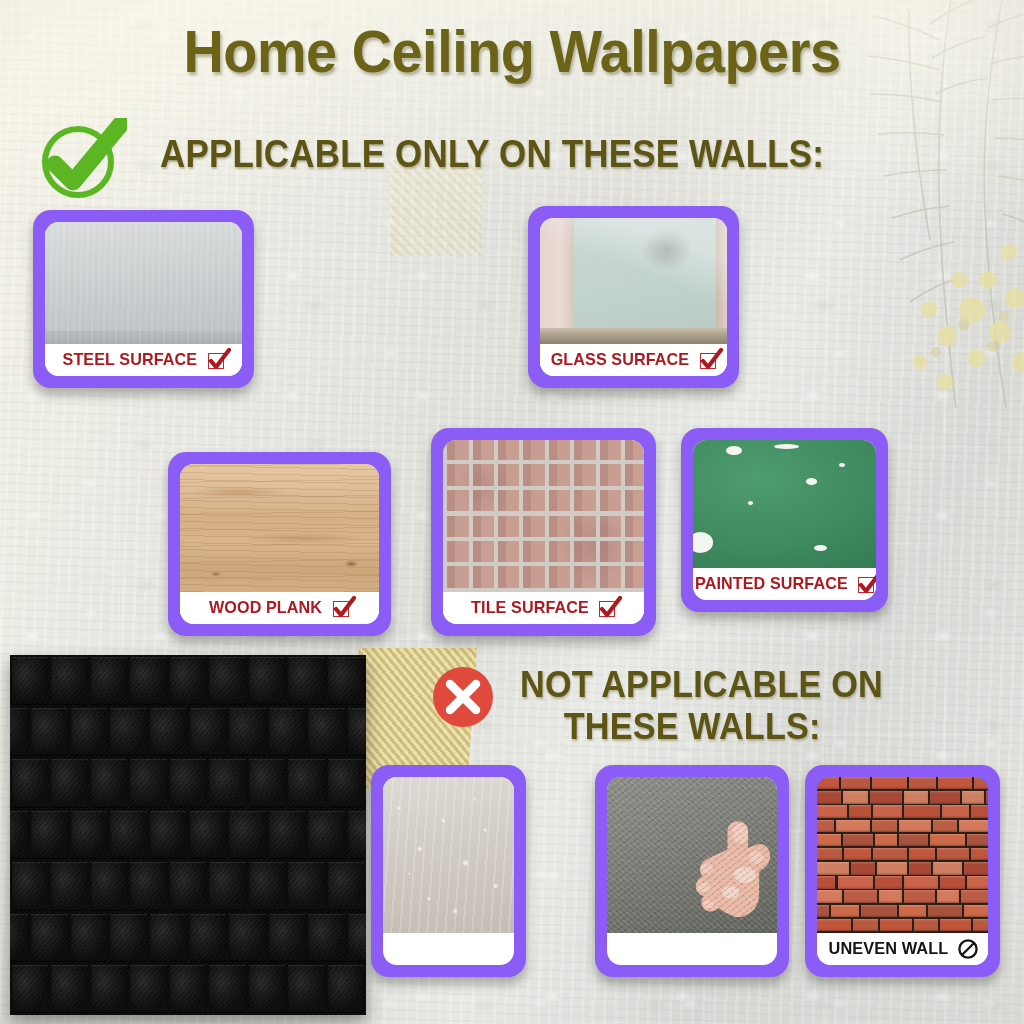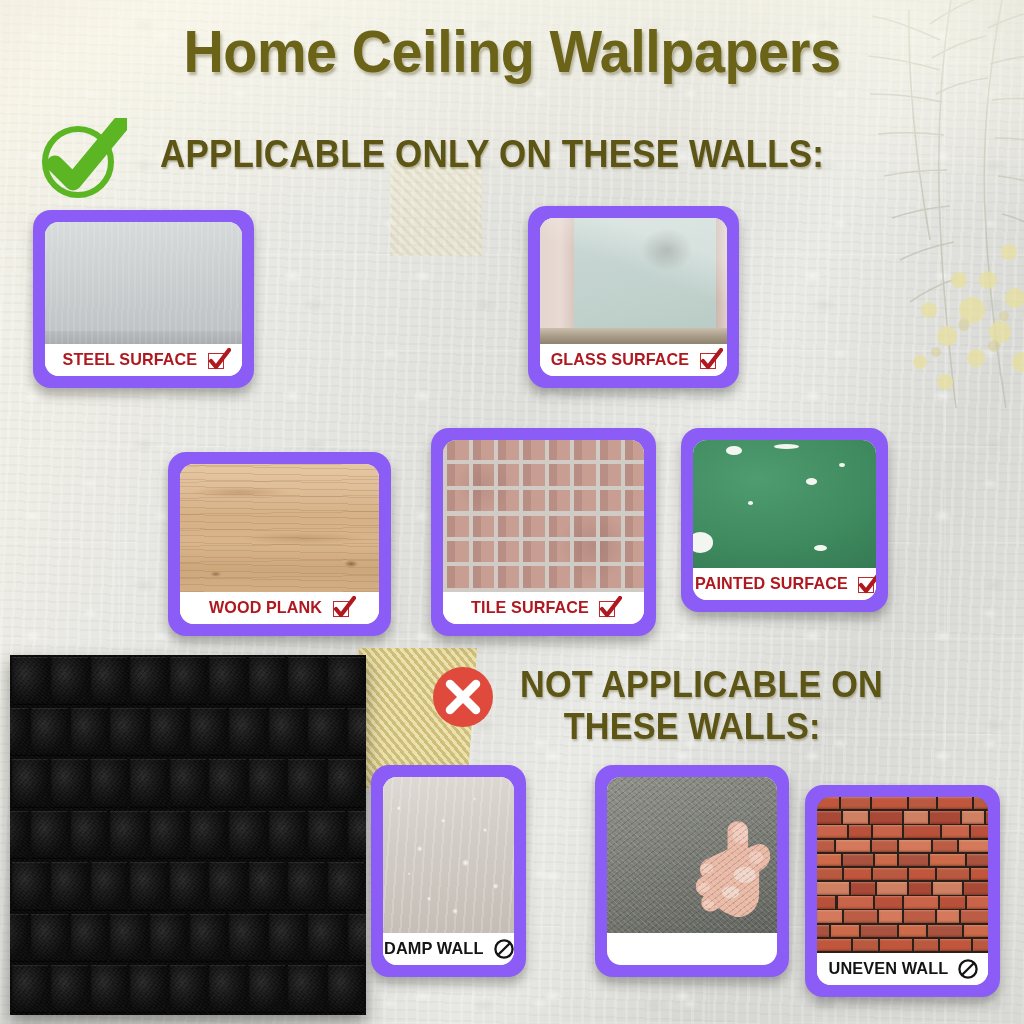--- a/index.html
+++ b/index.html
@@ -567,27 +567,20 @@
   <div class="sub-no">
     <span>NOT APPLICABLE ON</span>
     <span class="l2">THESE WALLS:</span>
   </div>
 
   <div class="tile no" style="left:371px; top:765px; width:155px; height:212px;">
     <div class="tile-inner">
       <div class="tile-img">
         <div class="tx-damp"></div>
       </div>
-      <div class="tile-label">
-        <span class="txt">DAMP WALL</span>
-        <svg class="nobox" viewBox="0 0 22 22">
-          <circle cx="11" cy="11" r="8.6" fill="none" stroke="#141414" stroke-width="2.3"></circle>
-          <line x1="5.2" y1="16.8" x2="16.8" y2="5.2" stroke="#141414" stroke-width="2.3"></line>
-        </svg>
-      </div>
     </div>
   </div>
 
   <div class="tile no" style="left:595px; top:765px; width:194px; height:212px;">
     <div class="tile-inner">
       <div class="tile-img">
         <div class="tx-dusty">
           <svg class="hand" viewBox="0 0 120 150">
             <g fill="#e9b9a6">
               <path d="M64 148 C40 142 30 122 34 96 C36 80 44 70 56 64
@@ -608,21 +601,21 @@
             <g fill="#f7ece4" opacity=".55">
               <ellipse cx="78" cy="96" rx="14" ry="10"></ellipse>
               <ellipse cx="60" cy="118" rx="11" ry="8"></ellipse>
             </g>
           </svg>
         </div>
       </div>
     </div>
   </div>
 
-  <div class="tile no" style="left:805px; top:765px; width:195px; height:212px;margin-top:20px;">
+  <div class="tile no" style="left:805px; top:765px; width:195px; height:212px;">
     <div class="tile-inner">
       <div class="tile-img">
         <div class="tx-brick">
             <div class="brickgrid" id="brickgrid">
               <div class="brk" style="left: 0%; top: 0%; width: 12.8%; height: 7.99091%; background: rgb(192, 86, 60); box-shadow: rgba(255, 220, 200, 0.3) 0px 1px 2px inset, rgba(70, 25, 15, 0.45) 0px -1px 2px inset;"></div>
               <div class="brk" style="left: 14%; top: 0%; width: 16.8%; height: 7.99091%; background: rgb(185, 90, 64); box-shadow: rgba(255, 220, 200, 0.3) 0px 1px 2px inset, rgba(70, 25, 15, 0.45) 0px -1px 2px inset;"></div>
               <div class="brk" style="left: 32%; top: 0%; width: 20.8%; height: 7.99091%; background: rgb(192, 86, 60); box-shadow: rgba(255, 220, 200, 0.3) 0px 1px 2px inset, rgba(70, 25, 15, 0.45) 0px -1px 2px inset;"></div>
               <div class="brk" style="left: 54%; top: 0%; width: 15.8%; height: 7.99091%; background: rgb(185, 90, 64); box-shadow: rgba(255, 220, 200, 0.3) 0px 1px 2px inset, rgba(70, 25, 15, 0.45) 0px -1px 2px inset;"></div>
               <div class="brk" style="left: 71%; top: 0%; width: 19.8%; height: 7.99091%; background: rgb(192, 86, 60); box-shadow: rgba(255, 220, 200, 0.3) 0px 1px 2px inset, rgba(70, 25, 15, 0.45) 0px -1px 2px inset;"></div>
               <div class="brk" style="left: 92%; top: 0%; width: 14.8%; height: 7.99091%; background: rgb(185, 90, 64); box-shadow: rgba(255, 220, 200, 0.3) 0px 1px 2px inset, rgba(70, 25, 15, 0.45) 0px -1px 2px inset;"></div>

